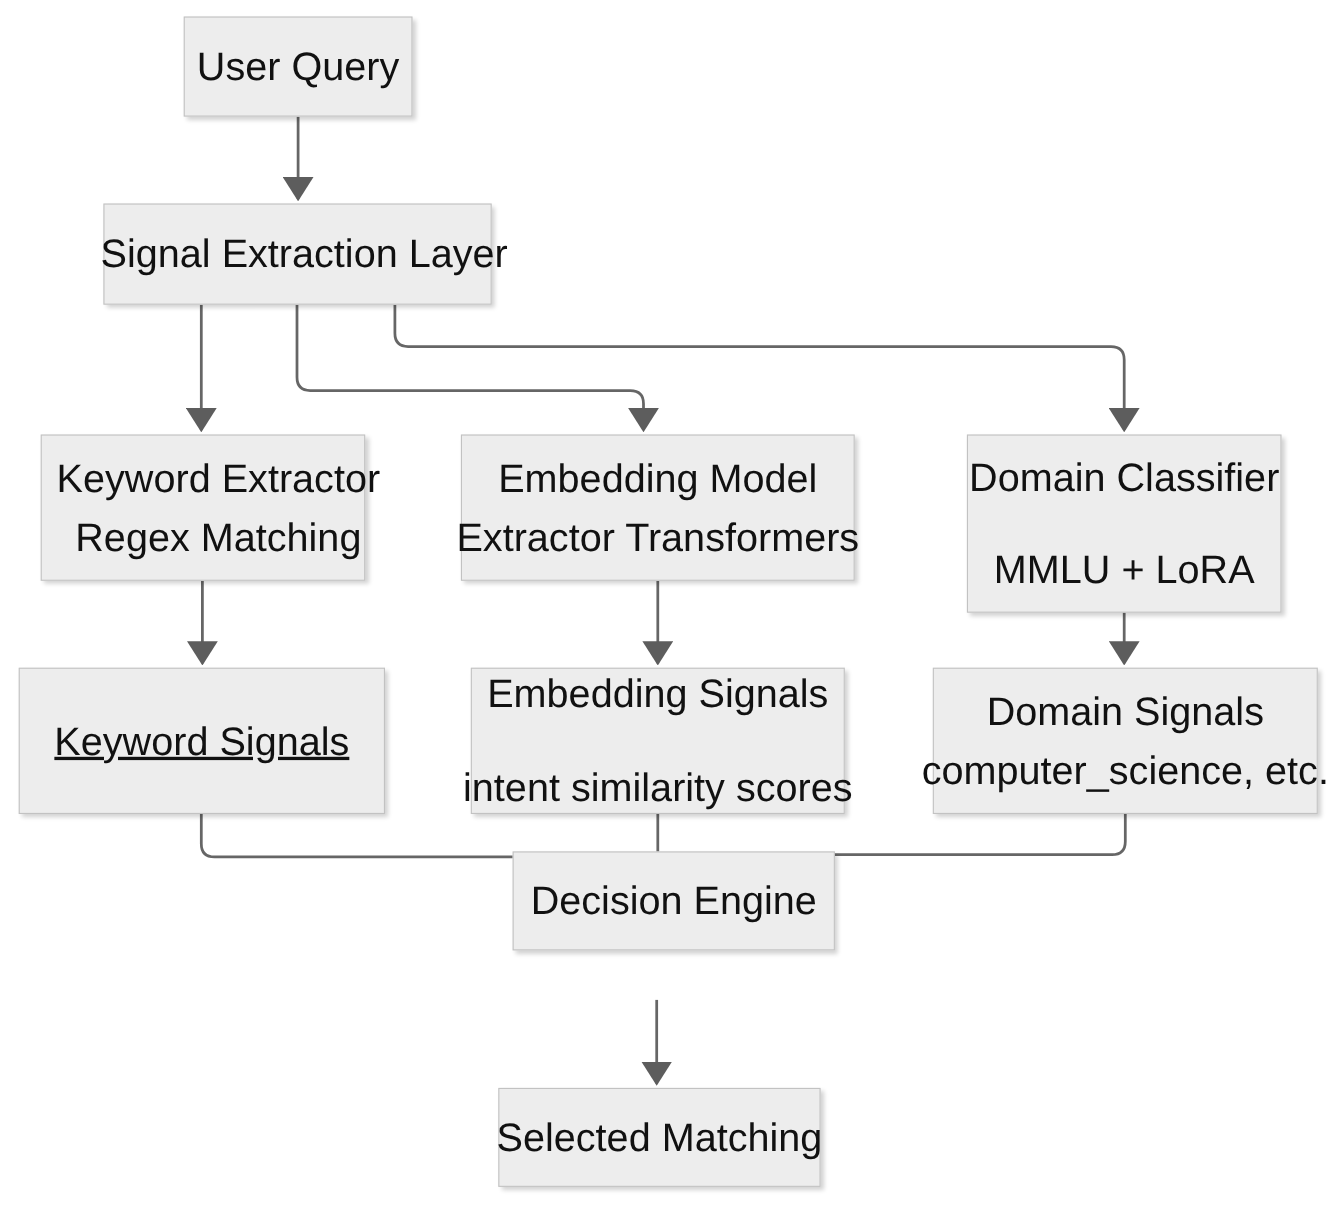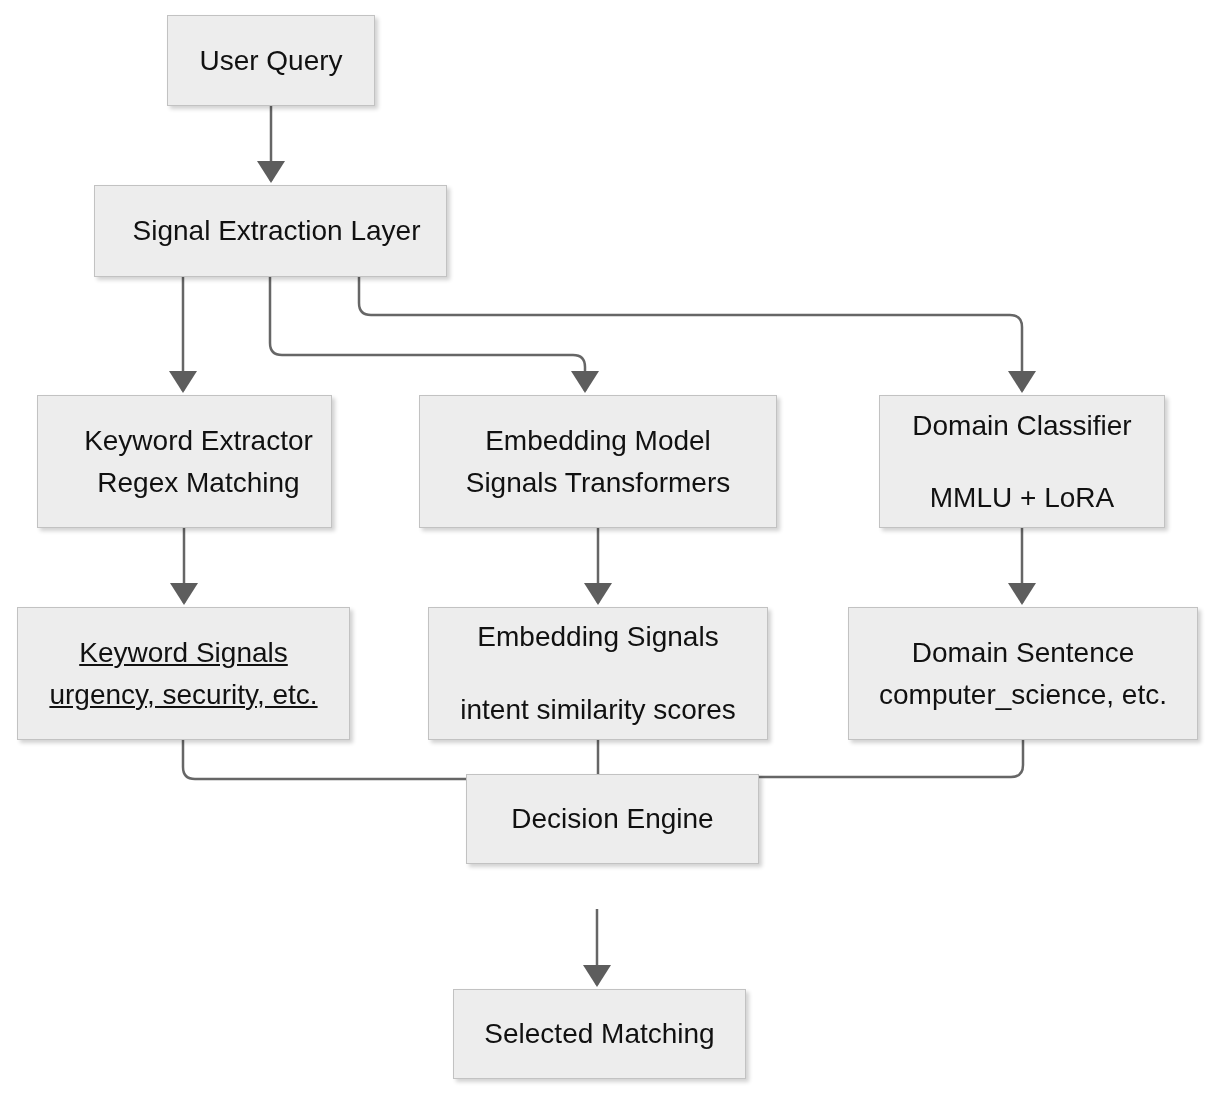--- a/index.html
+++ b/index.html
@@ -44,21 +44,21 @@
     box-sizing: border-box;
     background: var(--node-fill);
     border: 1px solid var(--node-border);
     box-shadow: 3px 3px 4px rgba(0, 0, 0, 0.18);
     display: flex;
     flex-direction: column;
     align-items: center;
     justify-content: center;
     text-align: center;
     color: var(--text-color);
-    font-size: 28px;
+    font-size: 36px;
     line-height: 1.5;
     white-space: nowrap;
   }
   .node .line {
     display: block;
   }
 </style>
 </head>
 <body>
 
@@ -94,40 +94,39 @@
     <span class="line">Signal Extraction Layer</span>
       </div>
       <div class="node" style="left: 37px; top: 395px; width: 295px; height: 133px; padding-left: 28px;">
 
     <span class="line">Keyword Extractor</span>
         <span class="line">Regex Matching</span>
       </div>
       <div class="node" style="left: 419px; top: 395px; width: 358px; height: 133px; justify-content: center;">
 
     <span class="line">Embedding Model</span>
-        <span class="line">Signals Transformers</span>
+        <span class="line">Extractor Transformers</span>
       </div>
-      <div class="node" style="left: 879px; top: 395px; width: 286px; height: 133px; gap: 30px;">
+      <div class="node" style="left: 879px; top: 395px; width: 286px; height: 162px; gap: 30px;">
 
     <span class="line">Domain Classifier</span>
         <span class="line">MMLU + LoRA</span>
       </div>
       <div class="node" style="left: 17px; top: 607px; width: 333px; height: 133px; text-decoration: underline;">
 
     <span class="line">Keyword Signals</span>
-        <span class="line">urgency, security, etc.</span>
       </div>
       <div class="node" style="left: 428px; top: 607px; width: 340px; height: 133px; gap: 31px;">
 
     <span class="line">Embedding Signals</span>
         <span class="line">intent similarity scores</span>
       </div>
       <div class="node" style="left: 848px; top: 607px; width: 350px; height: 133px;">
 
-    <span class="line">Domain Sentence</span>
+    <span class="line">Domain Signals</span>
         <span class="line">computer_science, etc.</span>
       </div>
       <div class="node" style="left: 466px; top: 774px; width: 293px; height: 90px;">
 
     <span class="line">Decision Engine</span>
       </div>
       <div class="node" style="left: 453px; top: 989px; width: 293px; height: 90px;">
 
     <span class="line">Selected Matching</span>
       </div>

